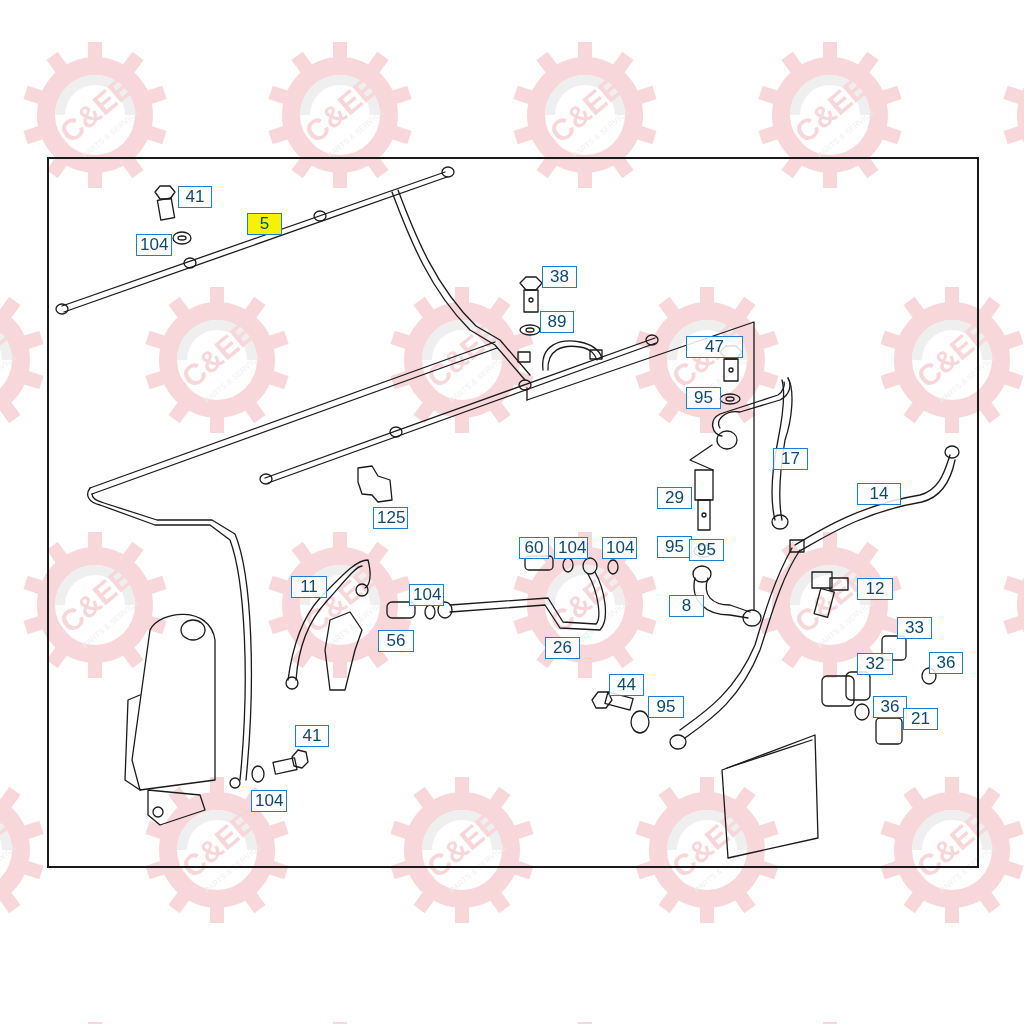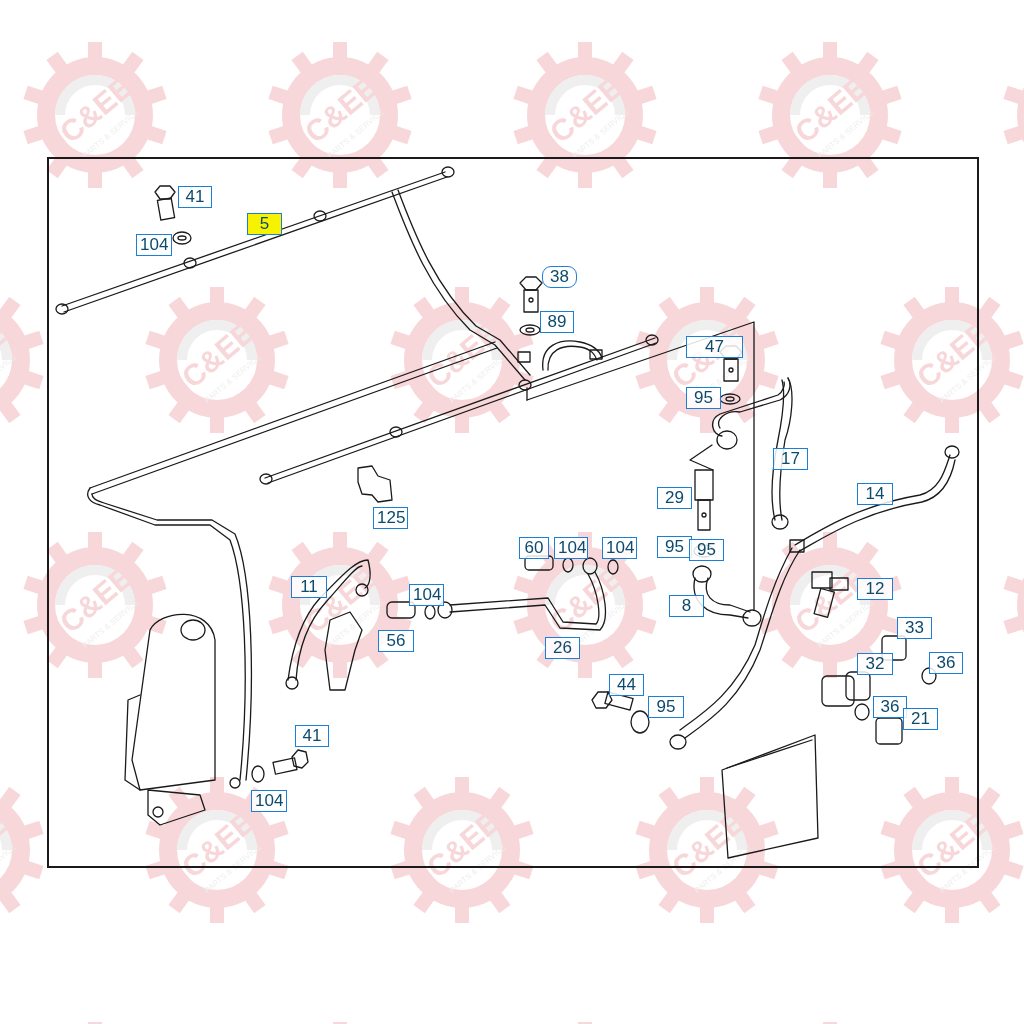--- a/index.html
+++ b/index.html
@@ -583,26 +583,26 @@
   <polygon points="155,192 160,186 170,186 175,192 170,199 160,199"></polygon>
   <rect x="159" y="199" width="14" height="20" transform="rotate(-10,166,209)"></rect>
   <ellipse cx="182" cy="238" rx="9" ry="6"></ellipse>
   <ellipse cx="182" cy="238" rx="4" ry="2"></ellipse>
 </svg>
 
 <div id="callouts">
     <div class="callout" style="left: 178px; top: 186px; width: 34px;">41</div>
     <div class="callout highlight" style="left: 247px; top: 213px; width: 35px;">5</div>
     <div class="callout" style="left: 136px; top: 234px; width: 36px;">104</div>
-    <div class="callout" style="left: 542px; top: 266px; width: 35px; border-radius: 9px;">38</div>
+    <div class="callout" style="left: 542px; top: 266px; width: 35px;">38</div>
     <div class="callout" style="left: 540px; top: 311px; width: 34px;">89</div>
     <div class="callout" style="left: 686px; top: 336px; width: 57px; text-align: center;">47</div>
     <div class="callout" style="left: 686px; top: 387px; width: 35px;">95</div>
     <div class="callout" style="left: 773px; top: 448px; width: 35px;">17</div>
-    <div class="callout" style="left: 857px; top: 483px; width: 36px;">14</div>
+    <div class="callout" style="left: 857px; top: 483px; width: 44px;">14</div>
     <div class="callout" style="left: 657px; top: 487px; width: 35px;">29</div>
     <div class="callout" style="left: 373px; top: 507px; width: 35px;">125</div>
     <div class="callout" style="left: 519px; top: 537px; width: 18px;">60</div>
     <div class="callout" style="left: 554px; top: 537px; width: 34px;">104</div>
     <div class="callout" style="left: 602px; top: 537px; width: 35px;">104</div>
     <div class="callout" style="left: 657px; top: 536px; width: 35px;">95</div>
     <div class="callout" style="left: 689px; top: 539px; width: 35px;">95</div>
     <div class="callout" style="left: 291px; top: 576px; width: 36px;">11</div>
     <div class="callout" style="left: 857px; top: 578px; width: 36px;">12</div>
     <div class="callout" style="left: 409px; top: 584px; width: 35px;">104</div>

